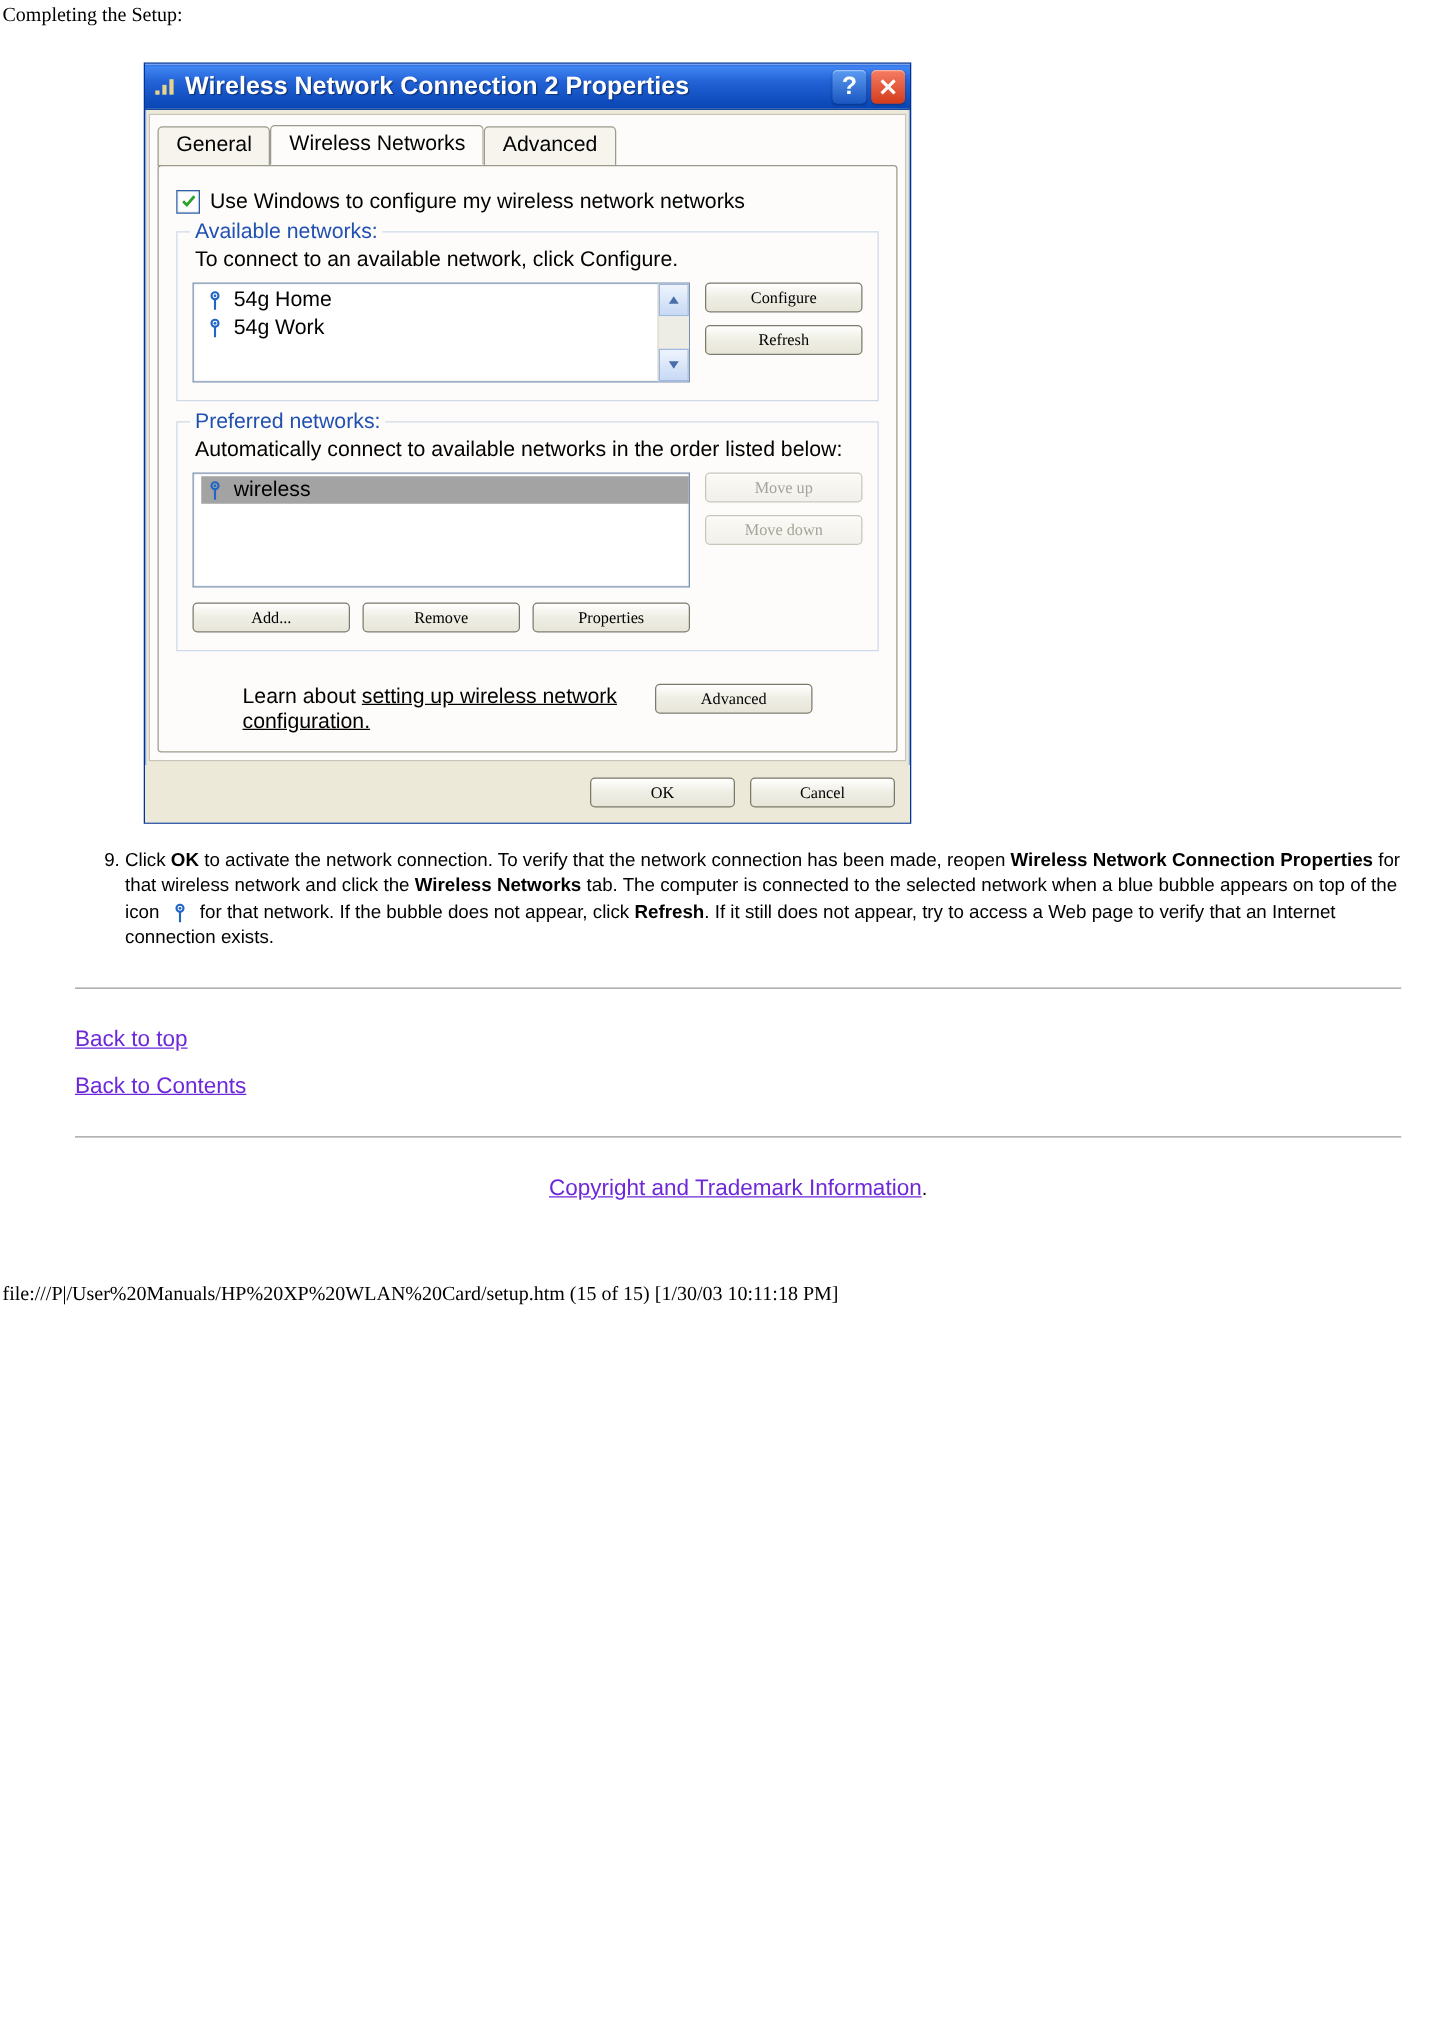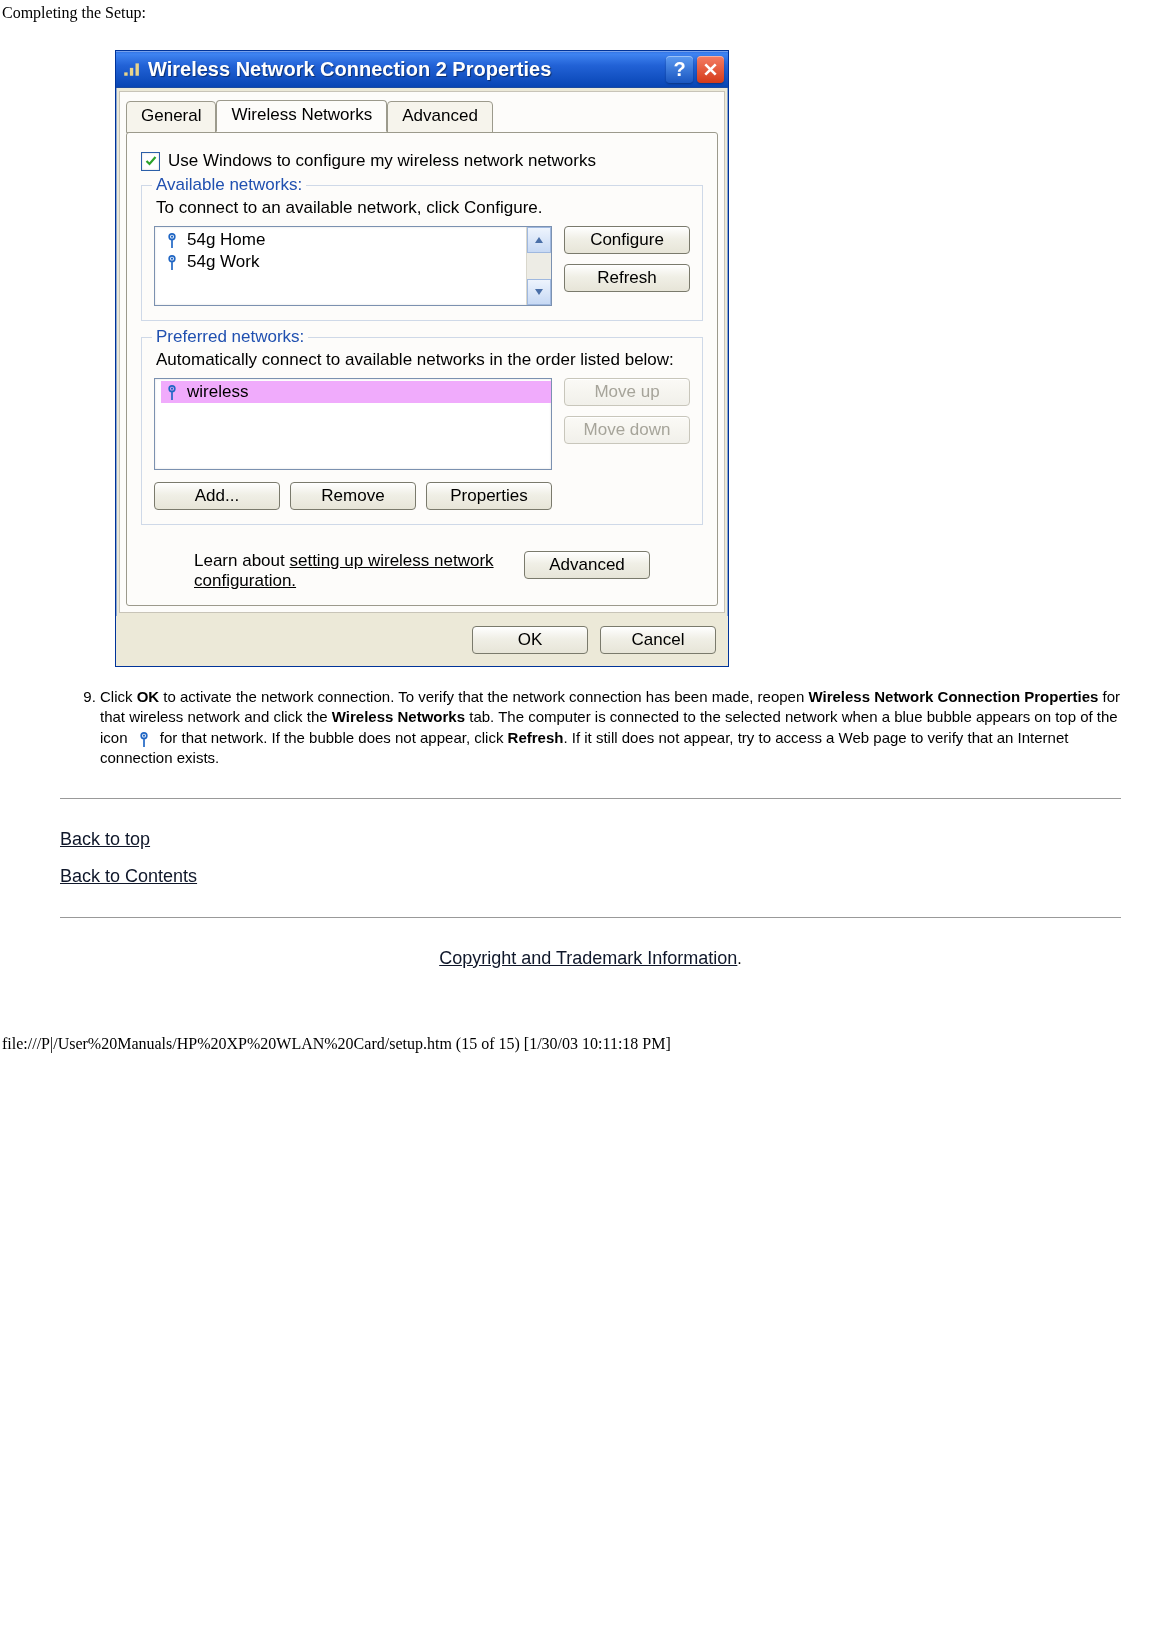--- a/index.html
+++ b/index.html
@@ -162,21 +162,21 @@
     position:absolute; left:0; top:0; right:24px; bottom:0;
     padding: 2px 0 2px 6px;
   }
   .list-item {
     display:flex;
     align-items:center;
     padding: 1px 0 1px 2px;
     gap: 6px;
   }
   .list-item.sel {
-    background: #f0abfc;
+    background: #a3a3a3;
     text-align: center;
   }
   .net-icon {
     width: 18px; height:18px; display:flex;align-items:center;justify-content:center;
   }
   .scrollbar {
     position:absolute; right:0; top:0; bottom:0; width:24px;
     display:flex; flex-direction:column;
     background: #f1f0ea;
     border-left: 1px solid #d9d7cc;
@@ -187,22 +187,22 @@
     border: 1px solid #9fb8df;
     display:flex;align-items:center;justify-content:center;
   }
   .sb-track { flex:1; background:#edece5; }
   .btncol {
     display:flex;
     flex-direction:column;
     gap: 10px;
   }
   .xpbtn {
-    font-family: Liberation Sans, sans-serif;
-    font-size: 17px;
+    font-family: Liberation Serif, serif;
+    font-size: 13px;
     background: linear-gradient(to bottom,#ffffff,#f0efe6 45%,#e7e5d8);
     border: 1px solid #7a7a6c;
     border-radius: 4px;
     padding: 3px 0;
     text-align:center;
     width: 124px;
     box-shadow: inset 0 1px 0 #fff;
   }
   .xpbtn.disabled {
     color: #a6a49a;
@@ -241,21 +241,21 @@
     font-size: 15px;
     line-height: 1.35;
   }
   .inline-icon {
     display:inline-block;
     width: 18px; height: 18px;
     vertical-align: middle;
     margin: 0 3px;
   }
   hr { margin: 30px 0; border:none; border-top:1px solid #999; }
-  a.doc-link { color:#0f172a; text-decoration:underline; font-size:18px; }
+  a.doc-link { color:#6d28d9; text-decoration:underline; font-size:18px; }
   .center { text-align:center; }
   .footer {
     font-family: "Times New Roman", Times, serif;
     font-size: 16px;
     padding: 50px 0 10px 2px;
   }
 </style>
 </head>
 <body>
 

